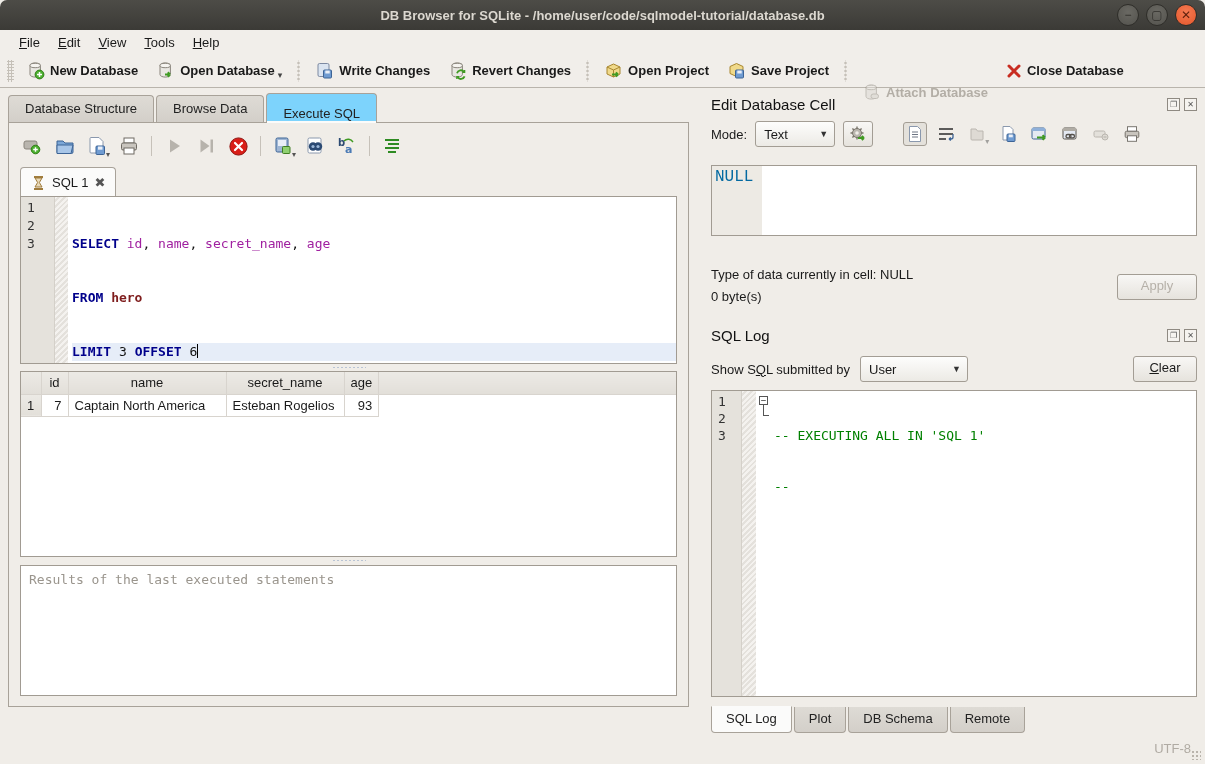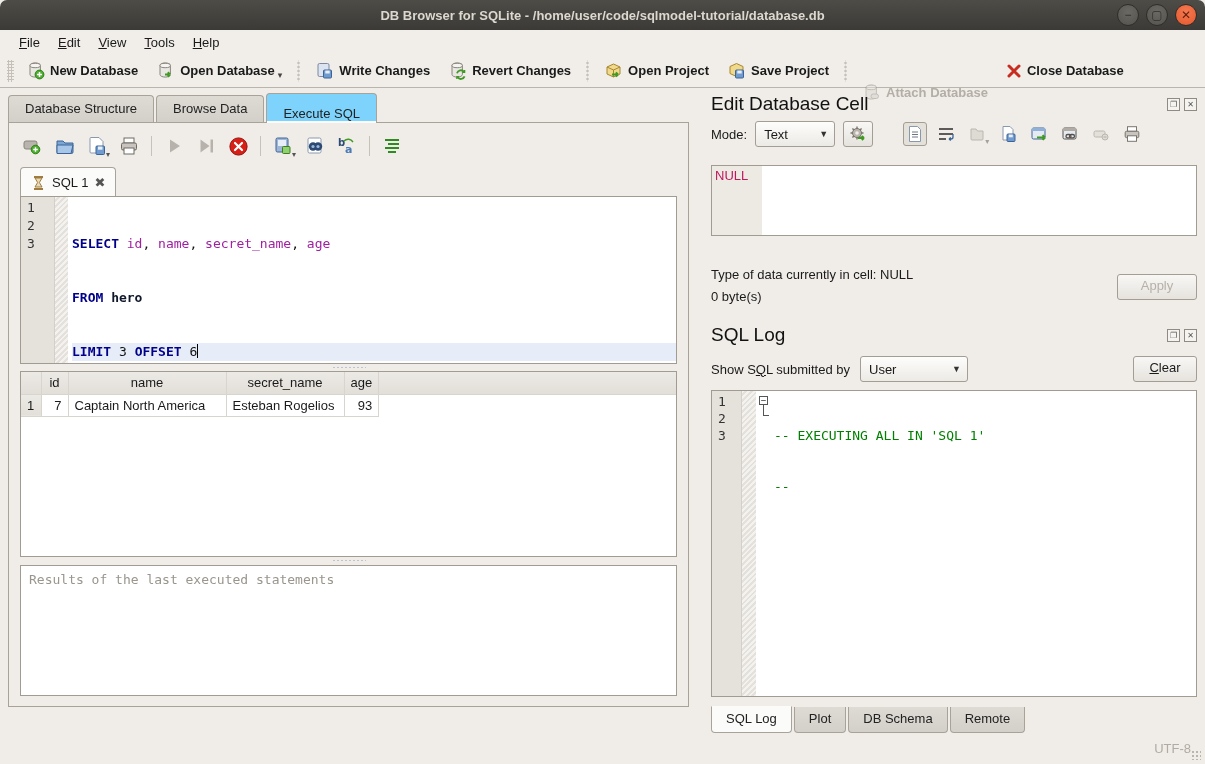--- a/index.html
+++ b/index.html
@@ -93,21 +93,21 @@
     font-family:"DejaVu Sans Mono","Liberation Mono",monospace; font-size:13px;
     display:flex; overflow:hidden;
   }
   .gutter { width:34px; background:#e5e2dc; color:#333; text-align:left; padding:2px 0 0 6px; line-height:18px; border-right:1px solid #d4d0c9; }
   .fold-margin { width:13px; background:repeating-linear-gradient(135deg,#f4f2ef 0 2px,#e4e1dc 2px 4px); }
   .code-area { flex:1; padding:2px 0 0 4px; line-height:18px; white-space:pre; }
   .code-line { height:18px; }
   .code-line.current { background:#e6edf8; }
   .kw { color:#00008b; font-weight:bold; }
   .id { color:#a020a0; }
-  .tbl { color:#0f172a; font-weight:bold; }
+  .tbl { color:#7f1d1d; font-weight:bold; }
   .num, .pl { color:#111; }
   .caret-bar { display:inline-block; width:1px; height:14px; background:#000; vertical-align:-2px; }
 
   .splitter { height:7px; flex:0 0 7px; display:flex; align-items:center; justify-content:center; }
   .splitter .dots { width:34px; height:3px;
     background-image:radial-gradient(#b9c4d4 1px, transparent 1.2px); background-size:4px 3px; }
 
   
   .grid-wrap { flex:0 0 186px; background:#fff; border:1px solid #a19b92; overflow:hidden; }
   table.grid { border-collapse:collapse; font-size:13px; width:100%; }
@@ -122,21 +122,21 @@
 
   
   .results-msg {
     flex:1; background:#fff; border:1px solid #a19b92; margin-top:1px;
     font-family:"DejaVu Sans Mono","Liberation Mono",monospace; font-size:13px;
     color:#9a958d; padding:6px 8px;
   }
 
   
   .dock-title { display:flex; align-items:center; height:22px; flex:0 0 22px; margin-bottom:4px; }
-  .dock-title .t { flex:1; font-size:19px; color:#111; }
+  .dock-title .t { flex:1; font-size:15px; color:#111; }
   .dock-btns { display:flex; gap:4px; }
   .dock-btn { width:13px; height:13px; border:1px solid #8f8a82; background:#f5f3ef; color:#555;
     font-size:8px; line-height:11px; text-align:center; }
 
   .mode-row { display:flex; align-items:center; height:30px; flex:0 0 30px; gap:8px; }
   .combo {
     display:inline-flex; align-items:center; justify-content:space-between;
     background:linear-gradient(#fdfdfc,#eceae5); border:1px solid #a39d94; border-radius:3px;
     padding:3px 6px 3px 8px; height:26px;
   }
@@ -148,21 +148,21 @@
   .btn.disabled { color:#b5b0a8; }
   .btn.u::first-letter { text-decoration:underline; }
   .gear-btn { width:30px; height:26px; border:1px solid #a39d94; border-radius:3px;
     background:linear-gradient(#f8f7f5,#e6e3dd); display:flex; align-items:center; justify-content:center; }
   .cell-tb { display:flex; align-items:center; gap:7px; margin-left:22px; }
   .cell-tb-btn { width:24px; height:24px; display:flex; align-items:center; justify-content:center; border-radius:3px; position:relative; }
   .cell-tb-btn.pressed { border:1px solid #a39d94; background:#e4e1db; }
 
   .cell-editor { flex:0 0 71px; margin-top:16px; border:1px solid #a19b92; background:#fff; display:flex; }
   .cell-editor .strip { width:50px; background:#edeae4; }
-  .cell-editor .val { position:absolute; padding:2px 0 0 3px; font-size:13px; color:#be185d; }
+  .cell-editor .val { position:absolute; padding:2px 0 0 3px; font-size:16px; color:#0369a1;font-family:Liberation Mono, monospace; }
 
   .cell-info-row { display:flex; margin-top:28px; flex:0 0 46px; }
   .cell-info { flex:1; line-height:22px; }
   .apply-wrap { display:flex; align-items:center; }
 
   .show-row { display:flex; align-items:center; gap:10px; height:30px; flex:0 0 30px; margin-top:4px; }
   .ul { text-decoration:underline; }
 
   .log-box {
     flex:1; margin-top:6px; background:#fff; border:1px solid #a19b92;

